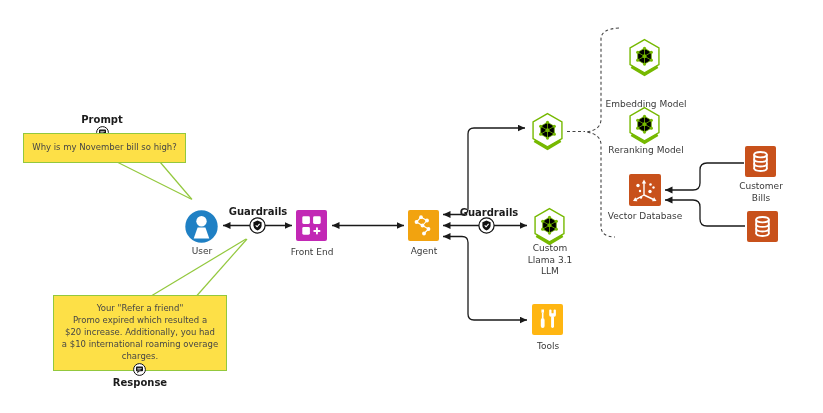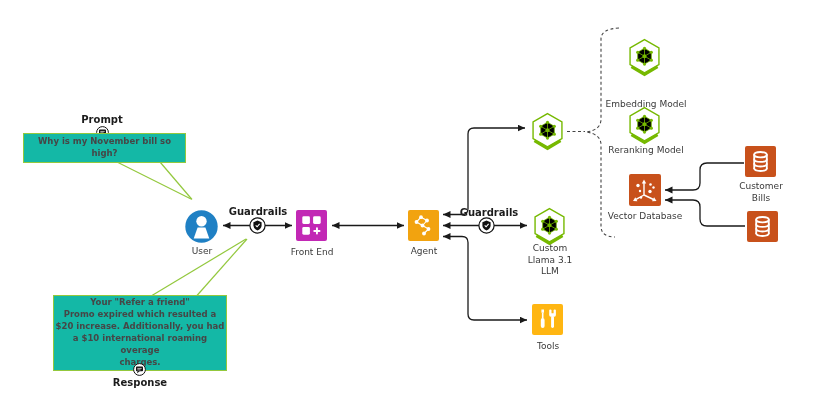--- a/index.html
+++ b/index.html
@@ -2,23 +2,23 @@
 <html><head>
 <meta charset="utf-8">
 <style>
   html,body{margin:0;padding:0;background:#fff;}
   #canvas{position:relative;width:823px;height:413px;background:#fff;overflow:hidden;
           font-family:"DejaVu Sans","Liberation Sans",sans-serif;}
   svg.connectors{position:absolute;left:0;top:0;width:823px;height:413px;}
   .node-label{position:absolute;transform:translateX(-50%);font-size:9px;color:#3a3a3a;
               text-align:center;line-height:1.3;white-space:pre-line;}
   .small-label{position:absolute;transform:translateX(-50%);font-size:10px;font-weight:bold;color:#1c1c1c;}
-  .bubble{position:absolute;background:#14b8a6;border:1px solid #93C83D;color:#464646;font-size:8.5px;
+  .bubble{position:absolute;background:#fde047;border:1px solid #93C83D;color:#464646;font-size:8.5px;
           text-align:center;display:flex;align-items:center;justify-content:center;
-          line-height:1.4;font-weight:bold;}
+          line-height:1.4;}
   .pre{white-space:pre-line;}
   .squiggle{text-decoration:underline;text-decoration-style:wavy;text-decoration-color:#E0362C;
             text-decoration-thickness:1px;text-underline-offset:2px;}
   .icon{position:absolute;line-height:0;}
 </style>
 </head>
 <body>
 
 <div id="canvas">
 

